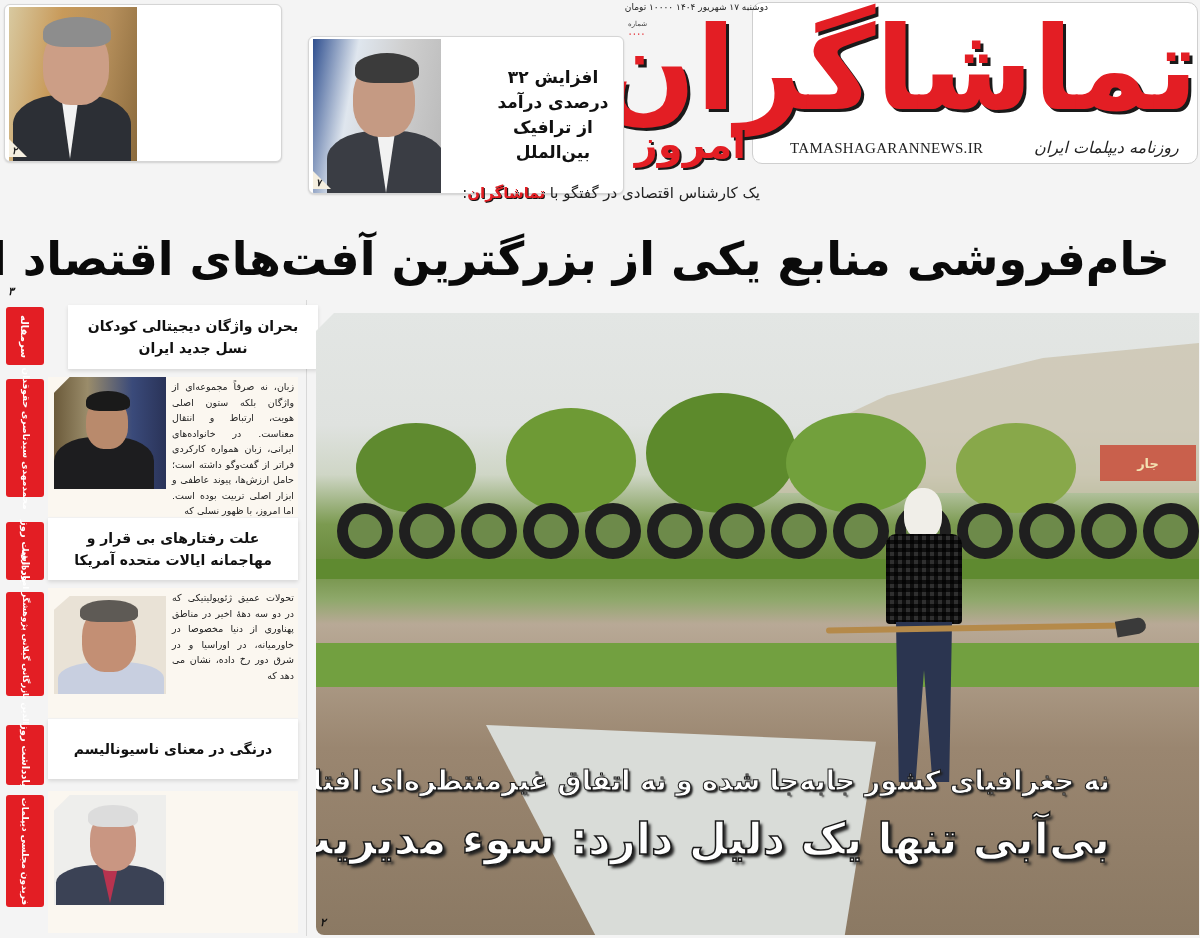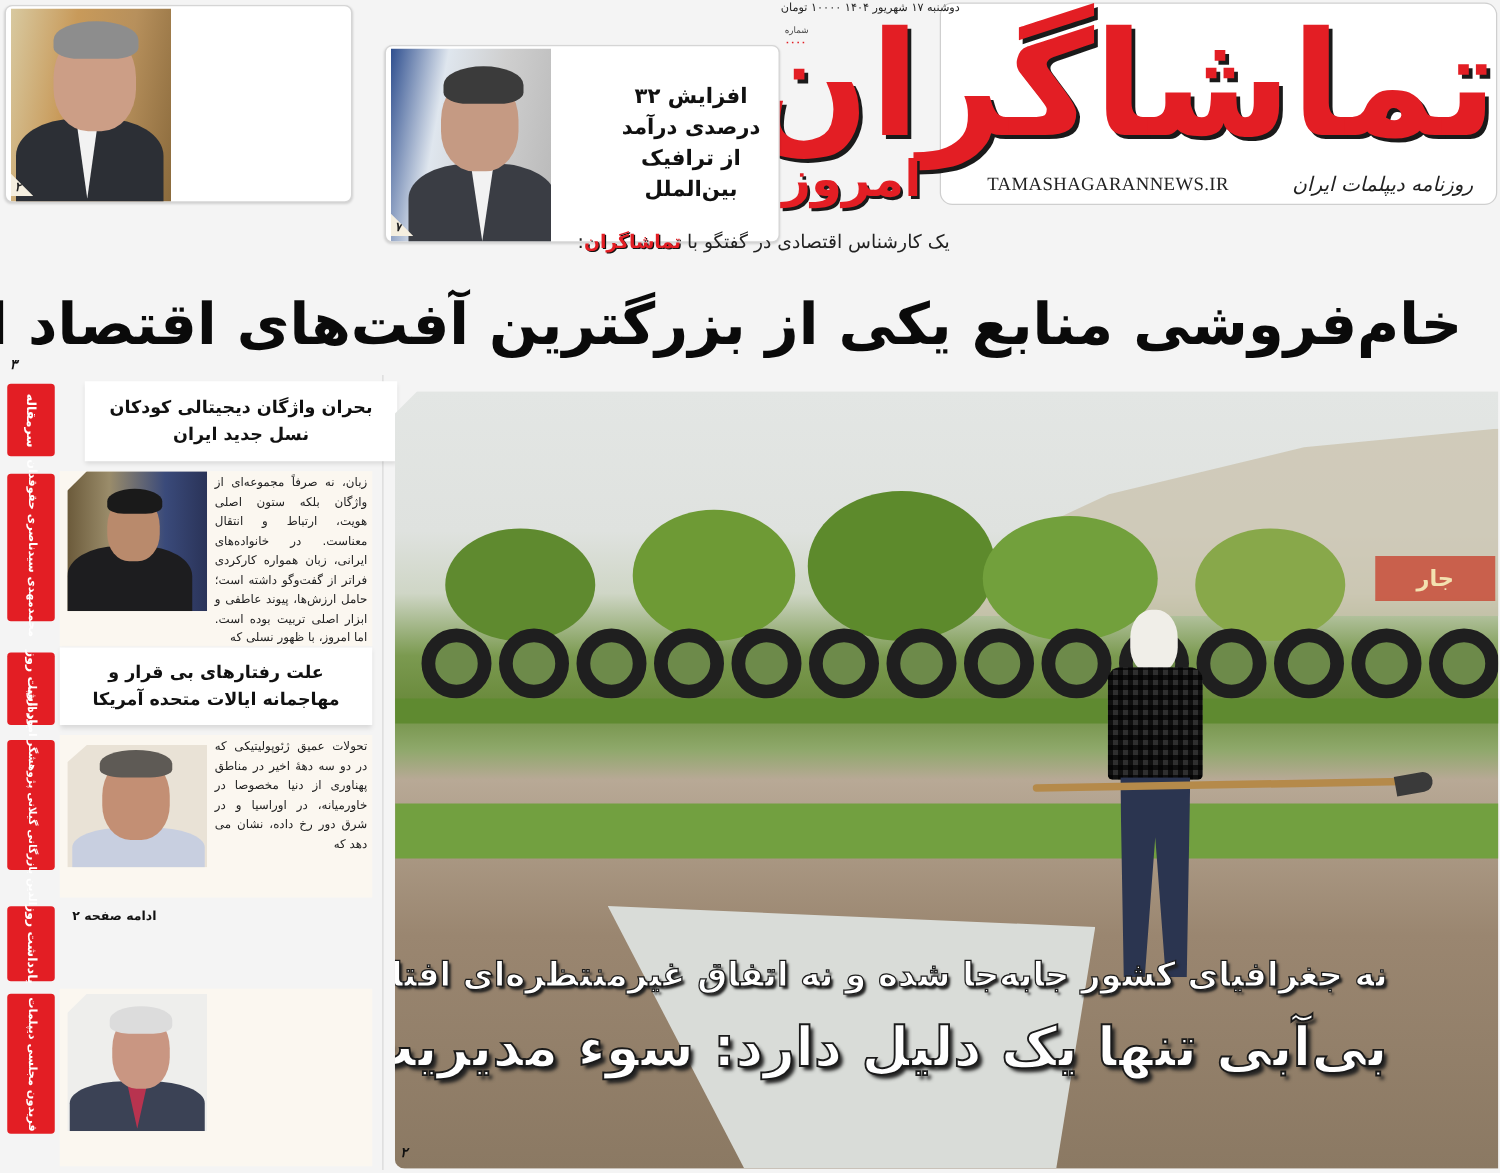--- a/index.html
+++ b/index.html
@@ -6,21 +6,21 @@
   html, body { width: 1200px; height: 938px; overflow: hidden; background: #f4f4f4; }
   body { position: relative; font-family: "DejaVu Sans", sans-serif; direction: rtl; color: #111; }
 
   
   .masthead { position: absolute; left: 752px; top: 2px; width: 446px; height: 162px;
     background: #fff; border: 1px solid #cfcfcf; border-radius: 10px; }
   .logo { position: absolute; left: 618px; top: 4px; width: 580px; height: 130px;
     font-family: "DejaVu Sans", sans-serif; font-weight: bold; font-size: 116px; line-height: 130px;
     color: #e31e24; text-shadow: 3px 3px 0 #1a1a1a; letter-spacing: -4px; text-align: center; white-space: nowrap; }
   .logo-sub { position: absolute; left: 626px; top: 120px; width: 120px; height: 48px; font-size: 40px; line-height: 48px;
-    font-weight: bold; color: #e31e24; text-shadow: 2px 2px 0 #1a1a1a; text-align: left; }
+    font-weight: bold; color: #e31e24; text-shadow: 2px 2px 0 #1a1a1a; text-align: right; }
   .site-url { position: absolute; left: 790px; top: 140px; font-family: "Liberation Serif", serif; font-size: 15px;
     color: #222; direction: ltr; letter-spacing: 0.3px; }
   .tagline { position: absolute; left: 1034px; top: 138px; font-family: "DejaVu Serif", serif; font-style: italic; font-size: 16px; color: #222; }
   .dateline { position: absolute; left: 628px; top: 2px; width: 140px; font-size: 9px; color: #222; text-align: right; white-space: nowrap; }
   .dateline .price { margin-left: 10px; }
   .issue { position: absolute; left: 628px; top: 20px; font-size: 7px; color: #444; }
   .issue-no { position: absolute; left: 628px; top: 30px; font-size: 7px; color: #e31e24; font-weight: bold; }
 
   
   .teaser { position: absolute; top: 4px; height: 158px; background: #fff; border: 1px solid #d5d5d5;
@@ -77,21 +77,21 @@
   .f-shirt { position: absolute; left: 40px; top: 46px; width: 76px; height: 90px; background: repeating-linear-gradient(0deg, #222 0 4px, #6e6e6e 4px 8px),
     repeating-linear-gradient(90deg, #222 0 4px, #6e6e6e 4px 8px); background-blend-mode: multiply; border-radius: 10px 10px 4px 4px; }
   .f-legs { position: absolute; left: 50px; top: 134px; width: 56px; height: 160px; background: #2b3550; clip-path: polygon(0 0, 100% 0, 95% 100%, 65% 100%, 50% 30%, 35% 100%, 5% 100%); }
   .shovel { position: absolute; left: 510px; top: 312px; width: 300px; height: 6px; background: #b58a4a; transform: rotate(-1deg); border-radius: 3px; }
   .shovel-blade { position: absolute; left: 800px; top: 306px; width: 30px; height: 16px; background: #3a3a3a; border-radius: 0 8px 8px 0; transform: rotate(-10deg); }
 
   .report-tag { position: absolute; left: 294px; top: 20px; white-space: nowrap; font-weight: bold; font-size: 24px; color: #fff;
     -webkit-text-stroke: 1px #111; text-shadow: 1px 1px 0 #111; }
   .report-tag .brand { color: #e31e24; -webkit-text-stroke: 0; text-shadow: 1px 1px 0 #111; margin-left: 6px; }
   .live-badge { position: absolute; left: 784px; top: 132px; width: 96px; height: 36px; background: rgba(200,70,50,0.8);
-    color: #f3e1b0; font-size: 18px; font-weight: bold; display: flex; align-items: center; justify-content: center; letter-spacing: 6px; }
+    color: #f3e1b0; font-size: 13px; font-weight: bold; display: flex; align-items: center; justify-content: center; letter-spacing: 6px; }
   .photo-sub { position: absolute; left: 74px; top: 452px; width: 720px; text-align: center; font-weight: bold;
     font-size: 27px; color: #fff; -webkit-text-stroke: 1px #1a1a1a; text-shadow: 2px 2px 2px #222; white-space: nowrap; }
   .photo-title { position: absolute; left: 74px; top: 500px; width: 720px; text-align: center; font-weight: bold;
     font-size: 44px; color: #fff; -webkit-text-stroke: 1.5px #1a1a1a; text-shadow: 3px 3px 3px #222; white-space: nowrap; }
   .photo-page { position: absolute; left: 4px; bottom: 6px; font-size: 11px; font-weight: bold; font-style: italic; color: #111; direction: ltr; }
 
   .divider-v { position: absolute; left: 306px; top: 300px; width: 1px; height: 636px; background: #d8d8d8; }
 </style>
 </head>
 <body>
@@ -173,20 +173,21 @@
       </div>
       <div class="col-text">تحولات عمیق ژئوپولیتیکی که در دو سه دهۀ اخیر در مناطق پهناوری از دنیا مخصوصا در خاورمیانه، در اوراسیا و در شرق دور رخ داده، نشان می دهد که</div>
       <div class="col-more" style="top:112px;">ادامه صفحه ۲</div>
     </div>
   </div>
 
   <div class="col-block" style="top:434px;height:214px;">
     <div class="col-label" style="top:6px;height:60px;">
         <span>یادداشت روز</span>
       </div>
+    <div class="col-title" style="top:0;height:60px;">درنگی در معنای ناسیونالیسم</div>
     <div class="col-label" style="top:76px;height:112px;font-size:9px;">
         <span>فریدون مجلسی دیپلمات</span>
       </div>
     <div class="col-body" style="top:72px;height:142px;">
       <div class="col-photo" style="top:4px;height:110px;background:#eeeeec;">
         <div class="p-body" style="left:2px;top:70px;width:108px;height:44px;background:#3b4255;"></div>
         <div class="p-shirt" style="left:36px;top:72px;width:40px;height:36px;background:#b8334f;"></div>
         <div class="p-head" style="left:36px;top:16px;width:46px;height:60px;background:#c99682;"></div>
         <div class="p-hair" style="left:34px;top:10px;width:50px;height:22px;background:#dcdcdc;"></div>
       </div>

